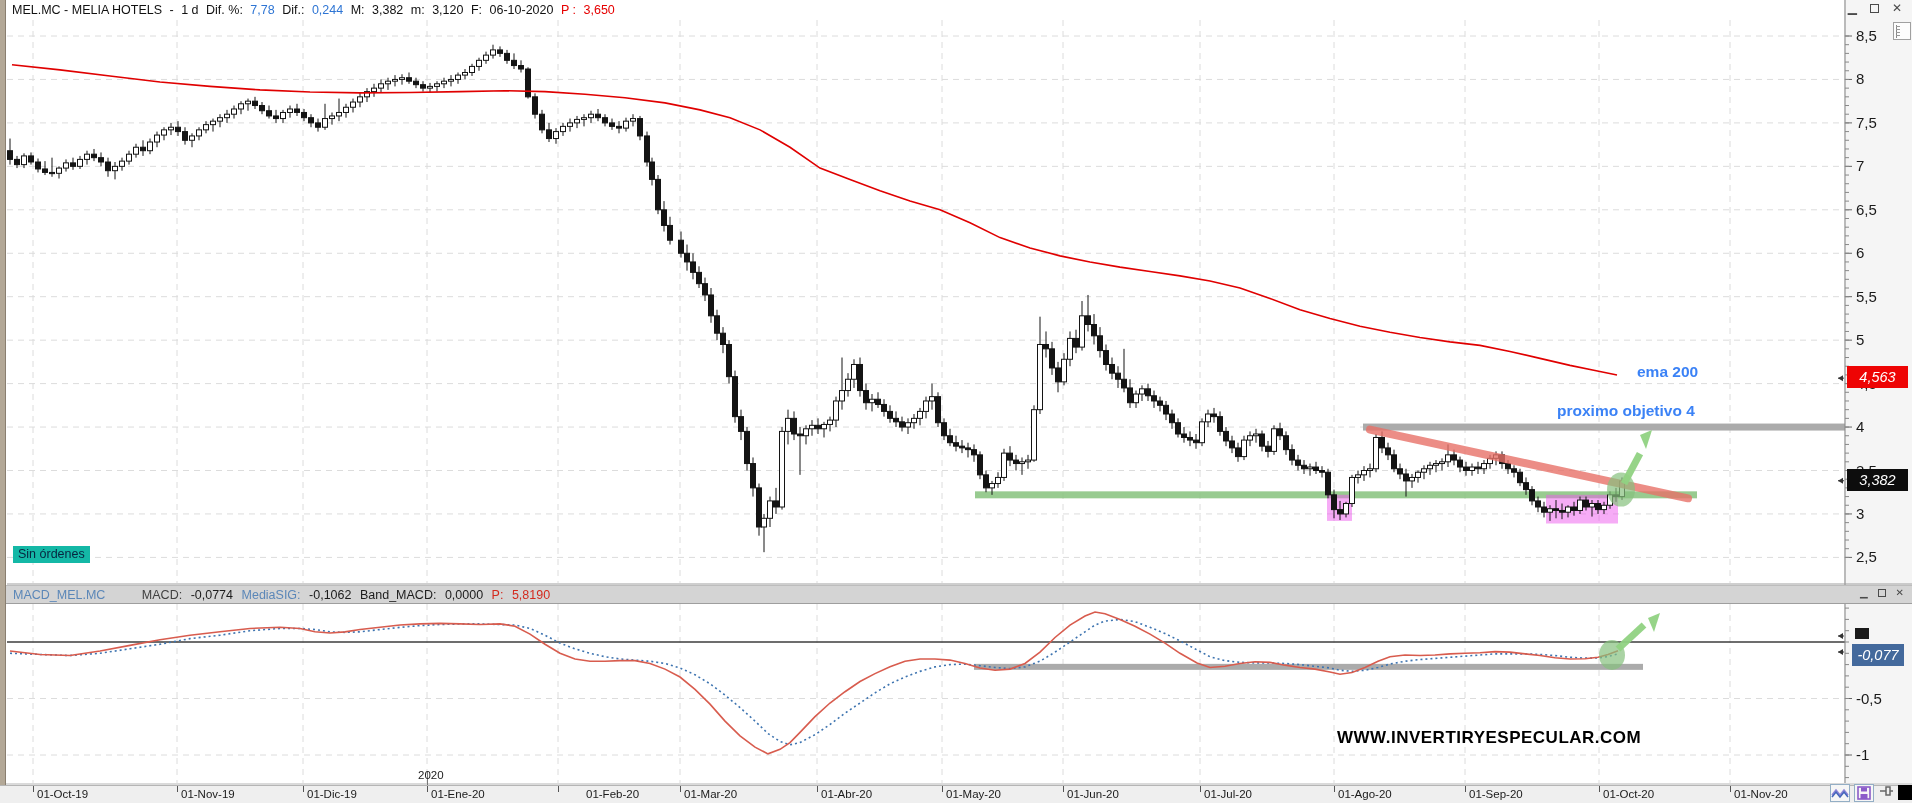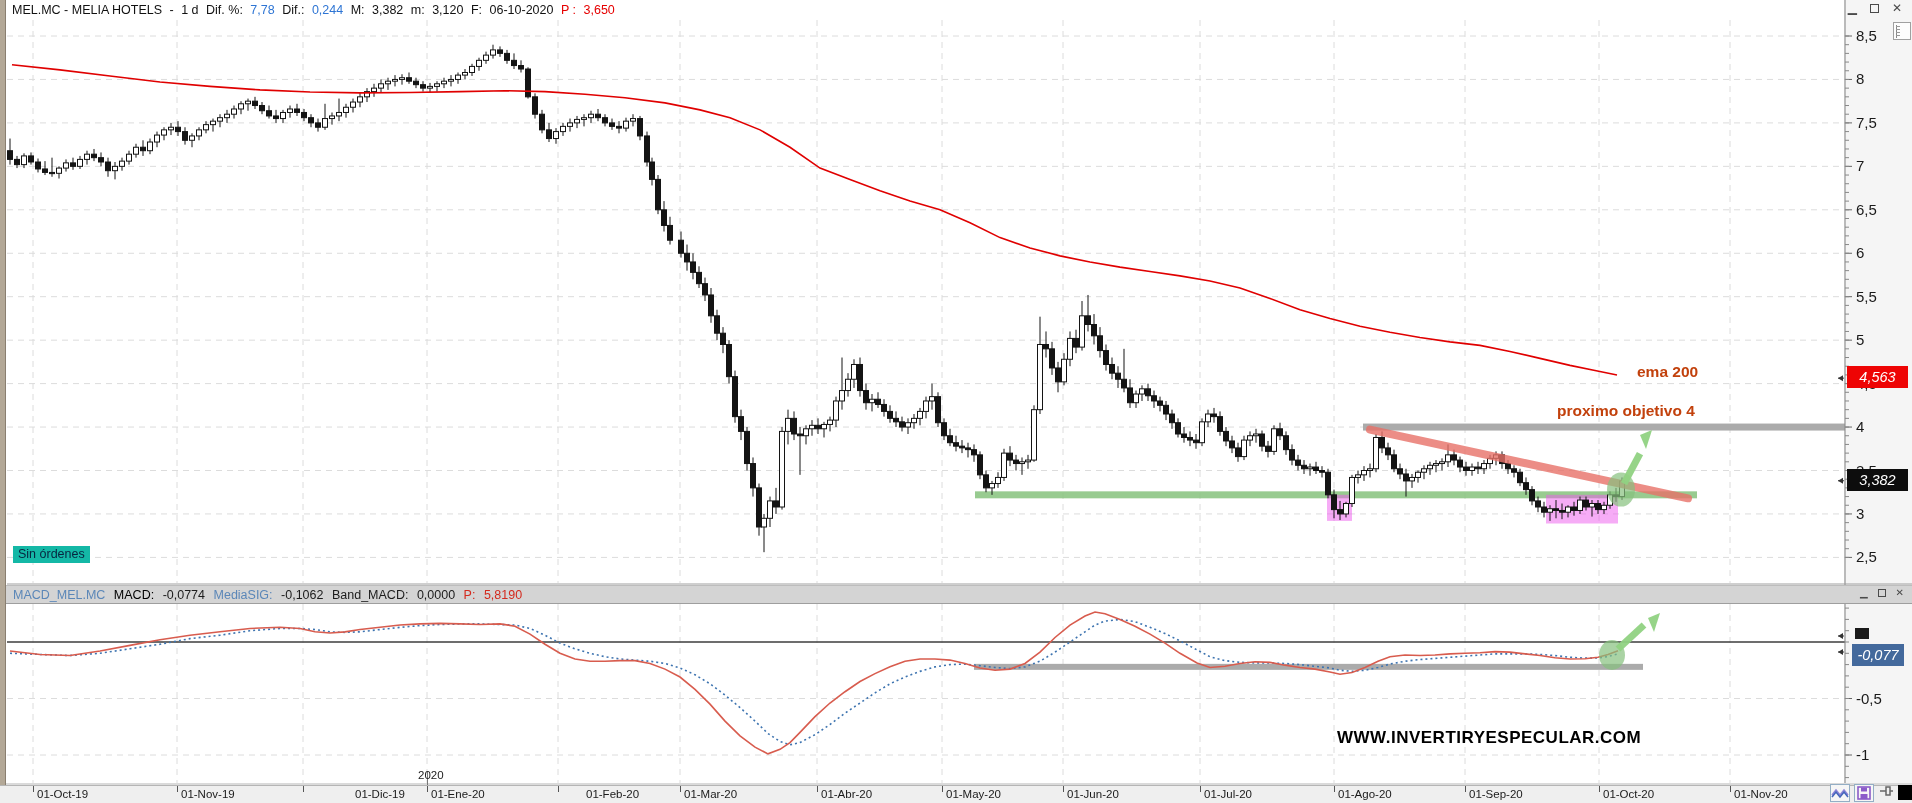--- a/index.html
+++ b/index.html
@@ -27,31 +27,31 @@
       background:repeating-linear-gradient(to bottom,#999 0 1px,transparent 1px 3px);
       clip-path:polygon(0 0,40% 0,40% 100%,0 100%);}
   .badge{position:absolute;color:#fff;font-size:14.5px;text-align:center;z-index:5;
       padding-top:3px;height:22px;font-style:italic;}
   .badge.ema{left:1847px;top:366px;width:61px;background:#ee0404;}
   .badge.last{left:1847px;top:469px;width:61px;background:#0d0d0d;}
   .badge.macdv{left:1852px;top:644px;width:52px;background:#43699c;}
   .macdsq{position:absolute;left:1855px;top:628px;width:14px;height:11px;background:#1a1a1a;z-index:5;}
   .sinordenes{position:absolute;left:13px;top:546px;background:#14b8a6;color:#07243f;
       font-size:12.5px;padding:1px 5px 2px 5px;}
-  .anno{position:absolute;font-weight:bold;color:#c2410c;font-size:15.5px;white-space:nowrap;}
+  .anno{position:absolute;font-weight:bold;color:#3b82f6;font-size:15.5px;white-space:nowrap;}
   .anno.ema200{left:1637px;top:363px;}
   .anno.objetivo{left:1557px;top:402px;}
   .watermark{position:absolute;left:1337px;top:728px;font-weight:bold;font-size:17px;
       letter-spacing:.5px;color:#000;}
   .macdhdr{position:absolute;left:6px;top:585px;width:1906px;height:19px;background:#d4d4d4;
       border-top:1px solid #bdbdbd;border-bottom:1px solid #9e9e9e;font-size:12.5px;
       padding:2px 0 0 7px;white-space:nowrap;z-index:4;}
   .macdhdr span{margin-right:5px;}
   .macdhdr .steel{color:#5b87b8;}
-  .macdhdr .blue{color:#000000;}
+  .macdhdr .blue{color:#404040;margin-left:28px;}
   .macdhdr .dark{color:#1c1c1c;}
   .macdhdr .red{color:#d42a1e;}
   .datebar{position:absolute;left:0;top:785px;width:1912px;height:18px;background:#efefef;
       border-top:1px solid #b5b5b5;z-index:3;}
   .datebar .dlab{position:absolute;top:2px;font-size:11.5px;color:#1a1a1a;white-space:nowrap;}
   .datebar .dtick{position:absolute;top:0;width:1px;height:6px;background:#555;}
   .year{position:absolute;left:418px;top:769px;font-size:11.5px;color:#222;z-index:3;}
   .yeartick{position:absolute;left:427px;top:771px;width:1px;height:14px;background:#777;z-index:3;}
   .bicons{position:absolute;left:1830px;top:782px;width:82px;height:21px;z-index:7;display:flex;
       align-items:center;gap:4px;}
@@ -810,21 +810,21 @@
     <span class="sq"></span>
     <span>✕</span>
   </div>
 
   <div class="datebar">
       <div class="dtick" style="left: 33px;"></div>
       <div class="dlab" style="left: 37px;">01-Oct-19</div>
       <div class="dtick" style="left: 177px;"></div>
       <div class="dlab" style="left: 181px;">01-Nov-19</div>
       <div class="dtick" style="left: 303px;"></div>
-      <div class="dlab" style="left: 307px; margin-left: 48px;">01-Dic-19</div>
+      <div class="dlab" style="left: 307px;">01-Dic-19</div>
       <div class="dtick" style="left: 427px;"></div>
       <div class="dlab" style="left: 431px;">01-Ene-20</div>
       <div class="dtick" style="left: 558px;"></div>
       <div class="dlab" style="left: 562px; padding-left: 24px;">01-Feb-20</div>
       <div class="dtick" style="left: 680px;"></div>
       <div class="dlab" style="left: 684px;">01-Mar-20</div>
       <div class="dtick" style="left: 817px;"></div>
       <div class="dlab" style="left: 821px;">01-Abr-20</div>
       <div class="dtick" style="left: 942px;"></div>
       <div class="dlab" style="left: 946px;">01-May-20</div>

